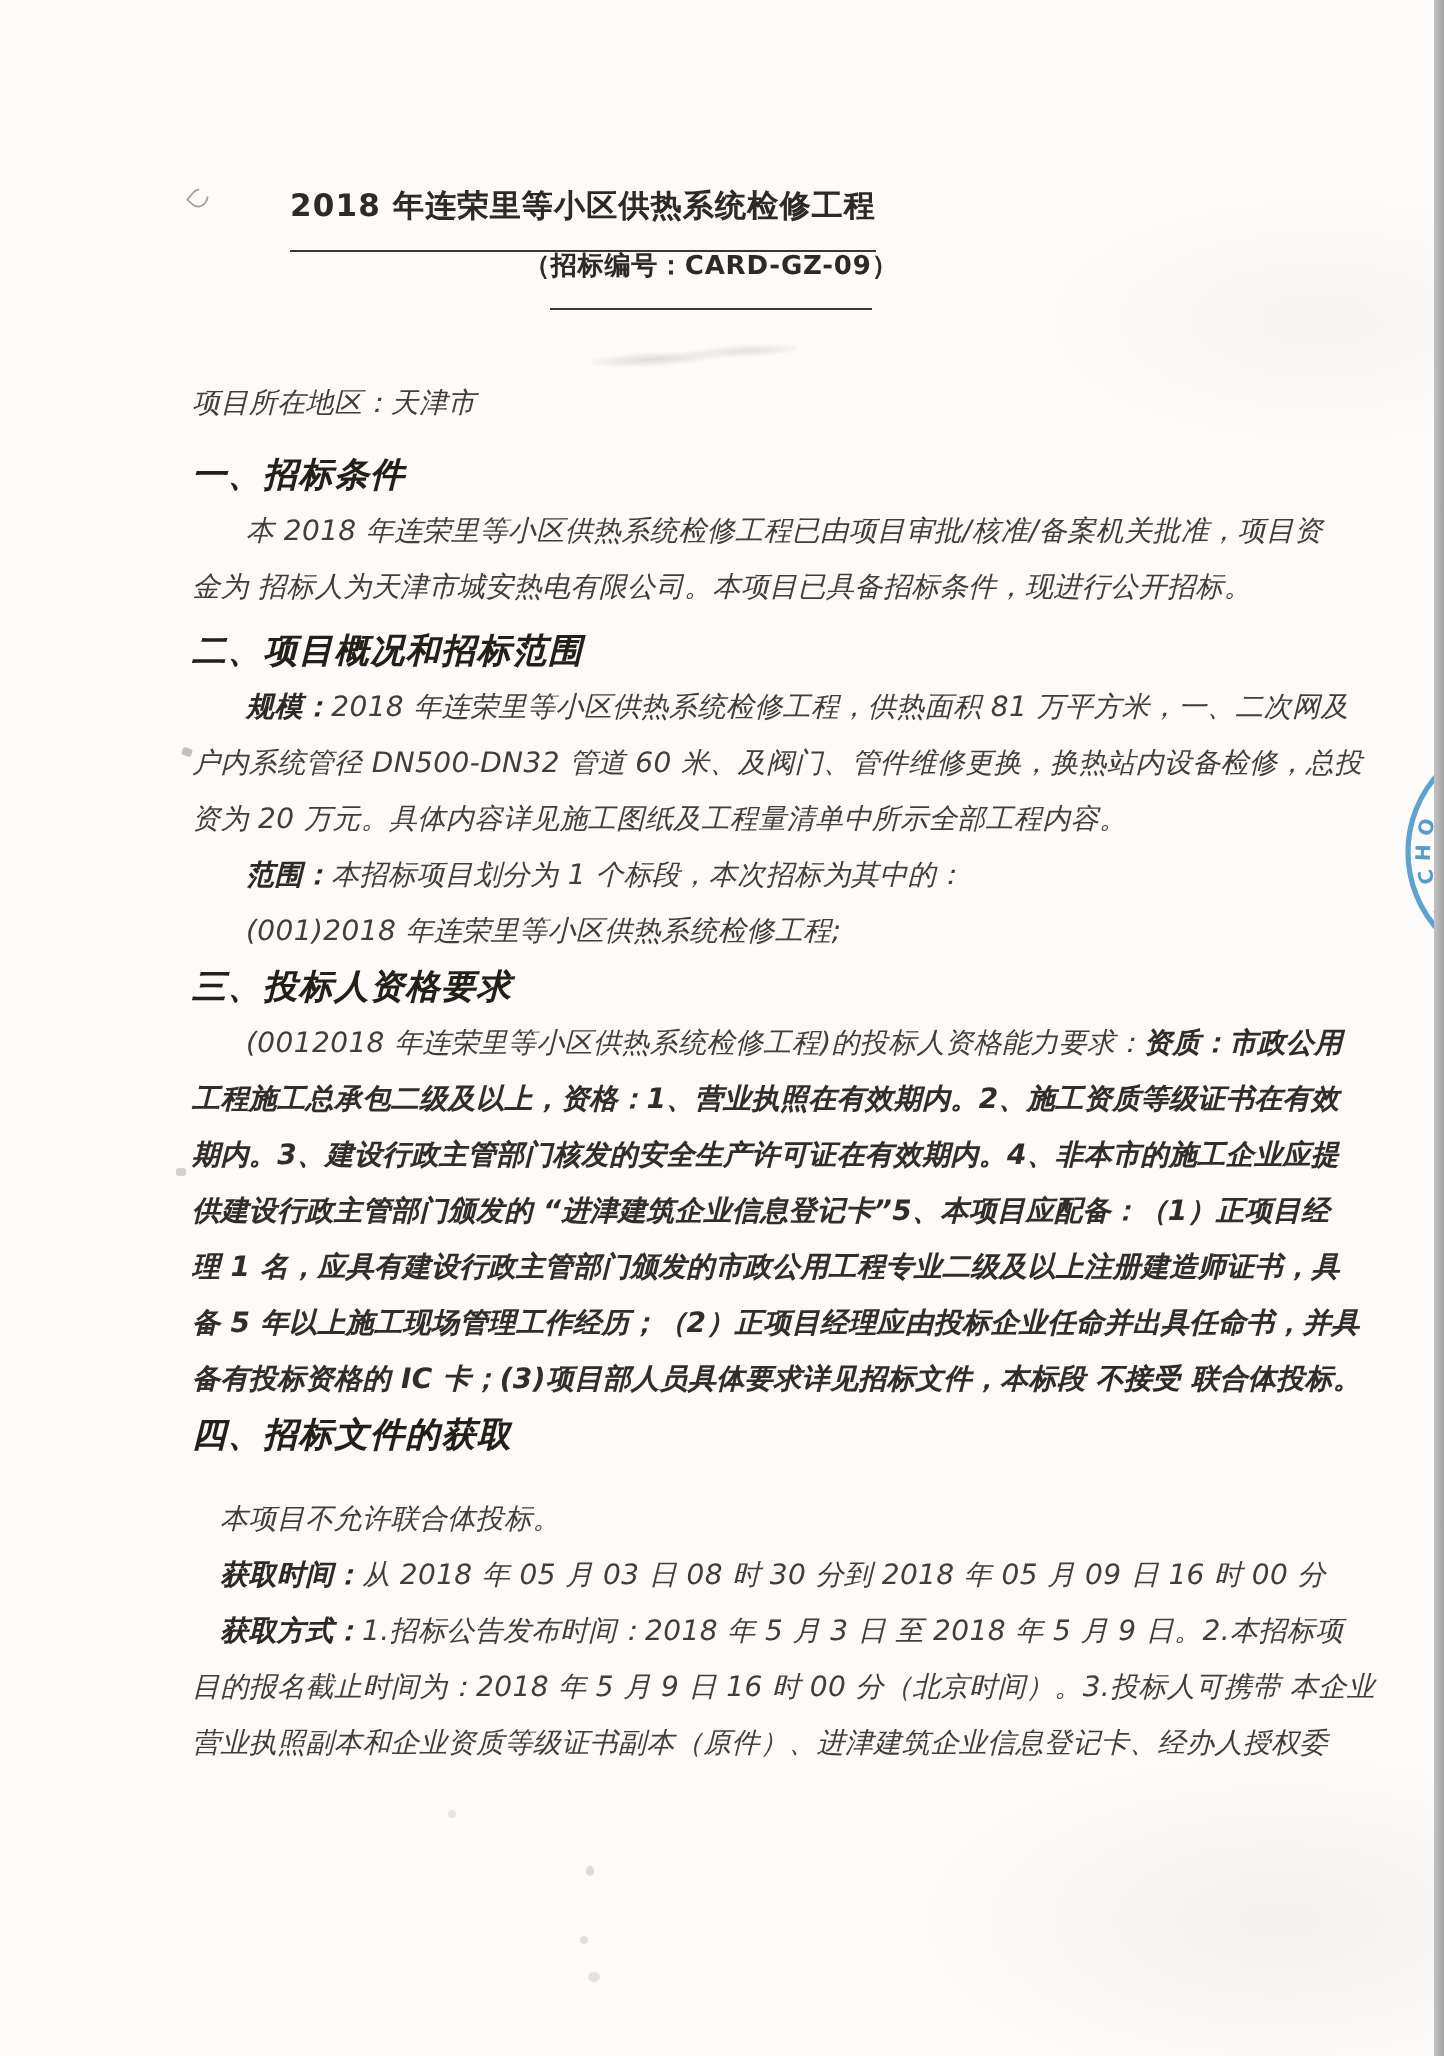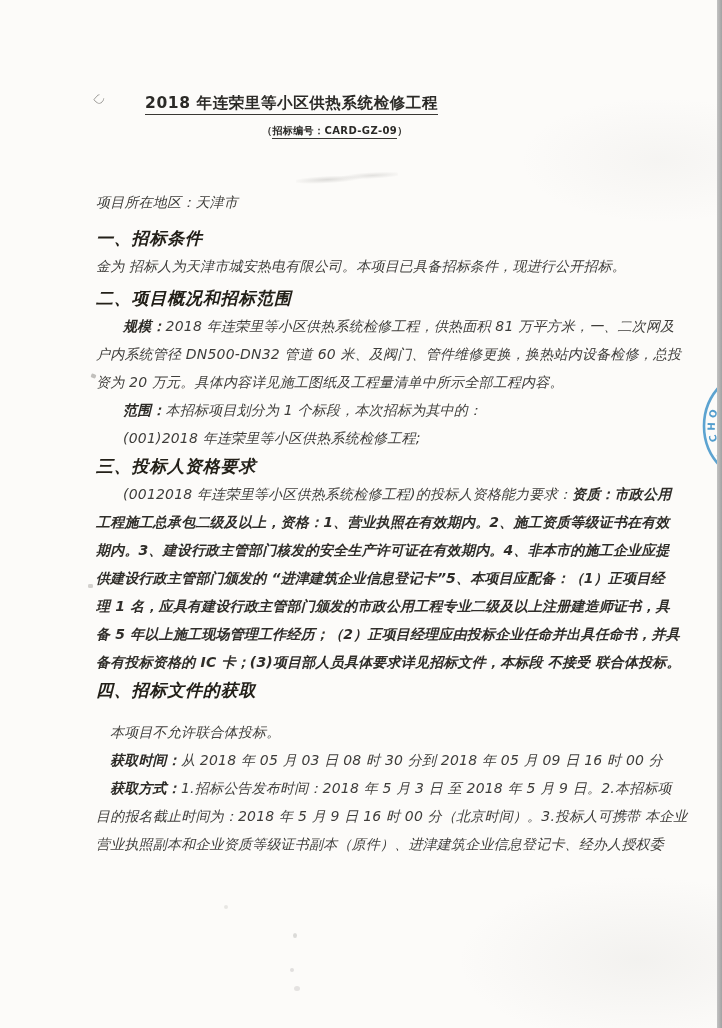--- a/index.html
+++ b/index.html
@@ -24,24 +24,24 @@
     z-index:30;
   }
   
   .title1{
     position:absolute;left:145px;top:93px;
     font-size:15.5px;font-weight:700;color:#2b2a27;letter-spacing:.6px;
     white-space:nowrap;
   }
   .title2{
     position:absolute;left:262px;top:124px;
-    font-size:10px;font-weight:700;color:#2b2a27;letter-spacing:.4px;
+    font-size:13px;font-weight:700;color:#2b2a27;letter-spacing:.4px;
     white-space:nowrap;
   }
-  .u{border-bottom:1.6px solid #3a3834;padding-bottom:2px;}
+  .u{border-bottom:1.6px solid #3a3834;padding-bottom:13px;}
   
   .body-flow{
     position:absolute;left:96px;top:188px;width:547px;
     font-size:14px;line-height:28px;color:#3f3e3b;letter-spacing:.2px;
   }
   .ln{white-space:nowrap;font-style:italic;}
   .indent{text-indent:27px;}
   .indent-sm{text-indent:14px;}
   .sec-h{font-size:17px;font-weight:700;color:#232019;letter-spacing:.8px;}
   .b{font-weight:700;color:#2c2a26;}
@@ -91,20 +91,21 @@
   </div>
   <div class="title2">
     <span>（</span><span class="u">招标编号：CARD-GZ-09</span><span>）</span>
   </div>
 
   <div class="body-flow">
 
     <div class="ln">项目所在地区：天津市</div>
 
     <div class="ln sec-h mt8">一、招标条件</div>
+    <div class="ln indent">本 2018 年连荣里等小区供热系统检修工程已由项目审批/核准/备案机关批准，项目资</div>
     <div class="ln">金为 招标人为天津市城安热电有限公司。本项目已具备招标条件，现进行公开招标。</div>
 
     <div class="ln sec-h mt4">二、项目概况和招标范围</div>
     <div class="ln indent"><span class="b">规模：</span><span>2018 年连荣里等小区供热系统检修工程，供热面积 81 万平方米，一、二次网及</span></div>
     <div class="ln">户内系统管径 DN500-DN32 管道 60 米、及阀门、管件维修更换，换热站内设备检修，总投</div>
     <div class="ln">资为 20 万元。具体内容详见施工图纸及工程量清单中所示全部工程内容。</div>
     <div class="ln indent"><span class="b">范围：</span><span>本招标项目划分为 1 个标段，本次招标为其中的：</span></div>
     <div class="ln indent">(001)2018 年连荣里等小区供热系统检修工程;</div>
 
     <div class="ln sec-h">三、投标人资格要求</div>

